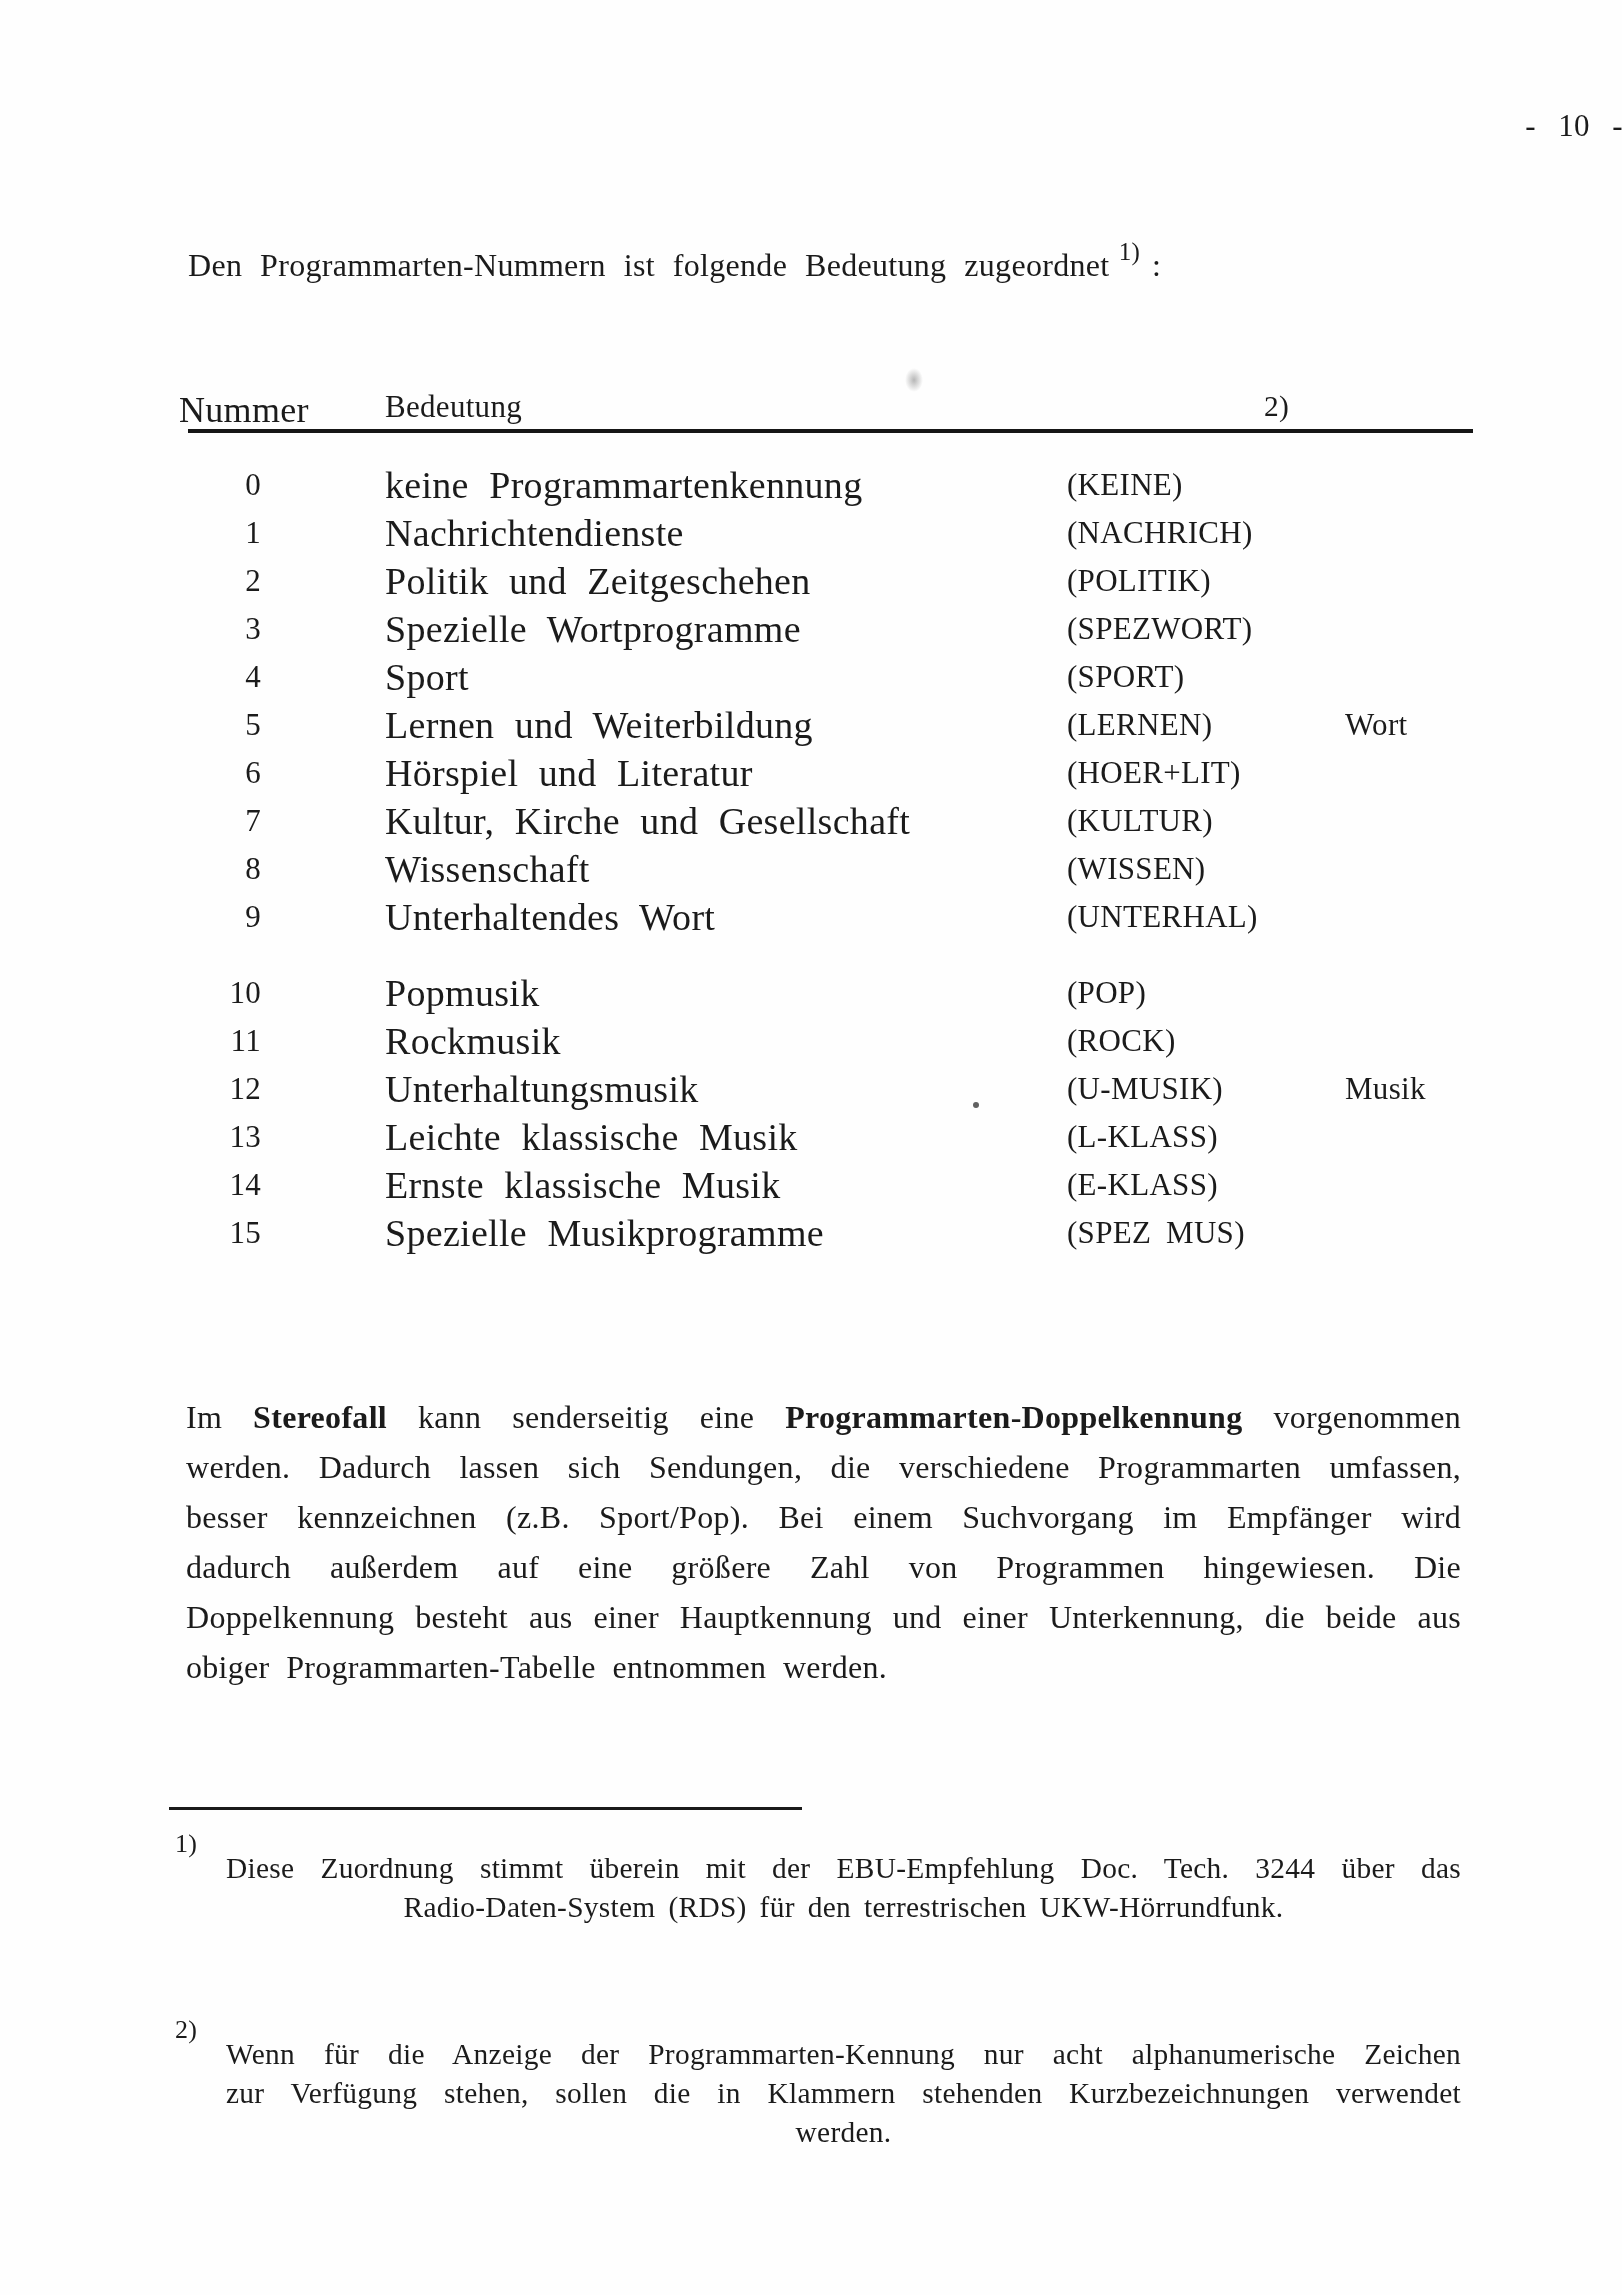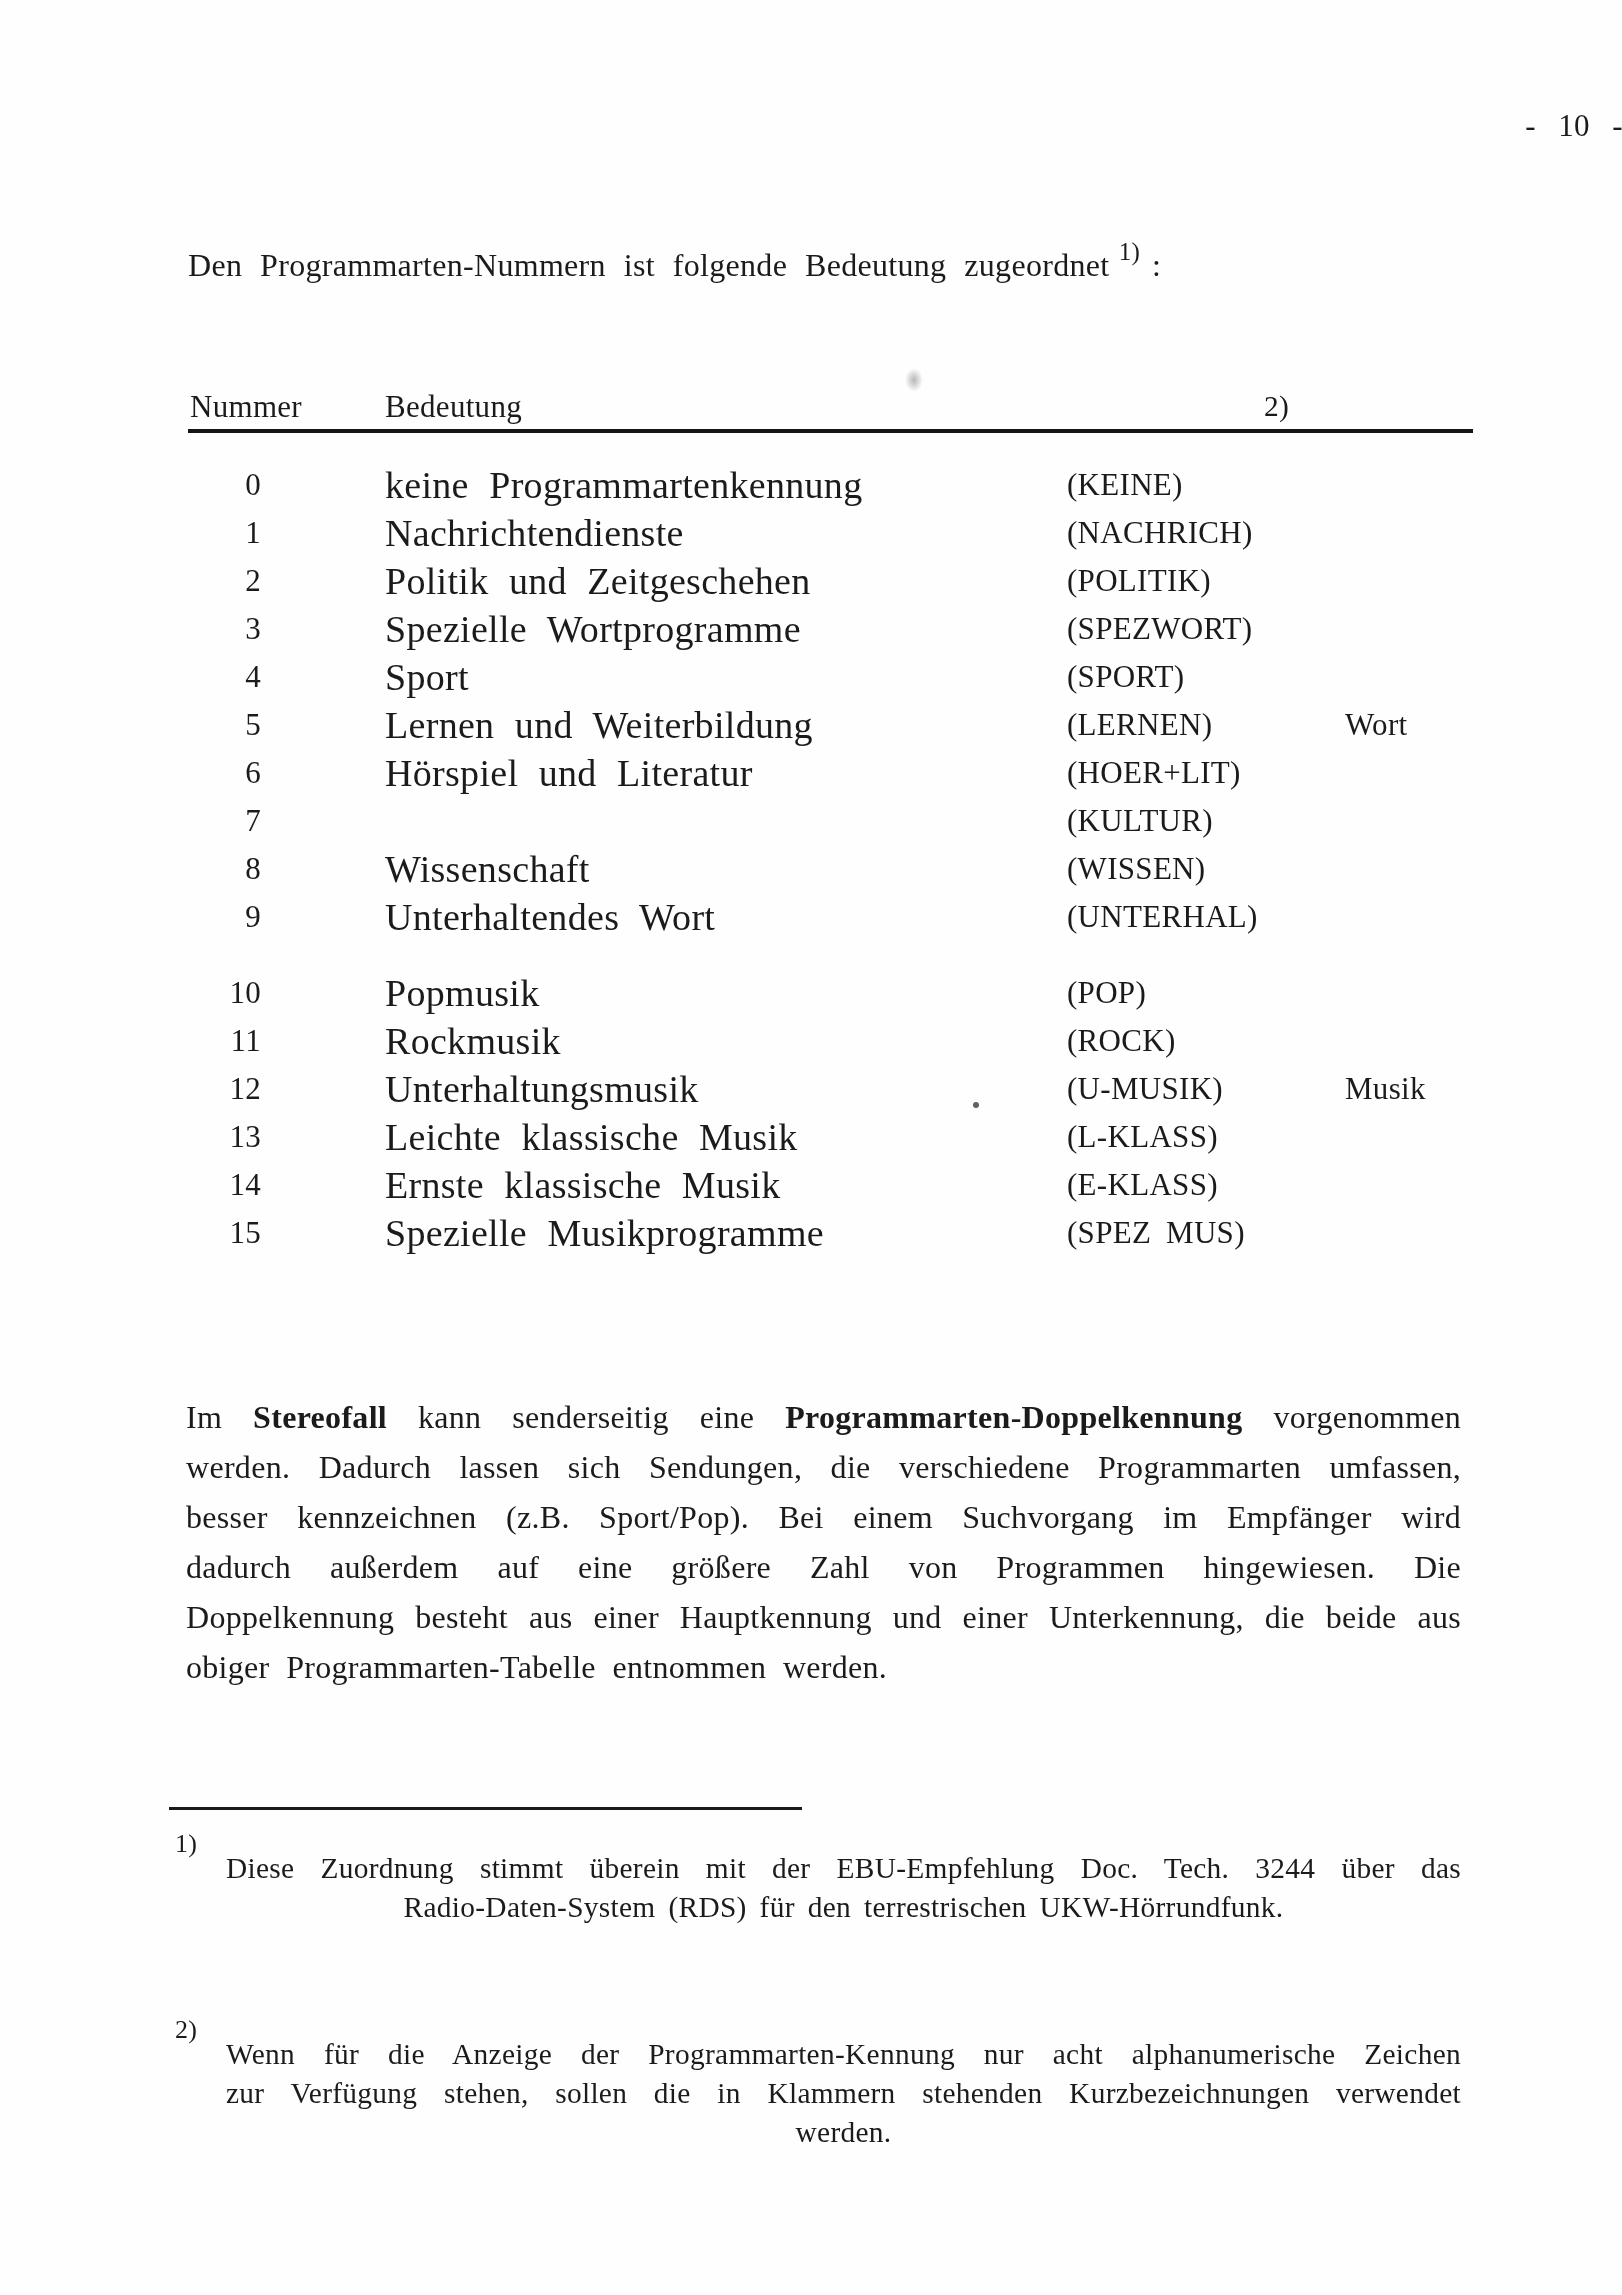--- a/index.html
+++ b/index.html
@@ -42,21 +42,21 @@
     display: inline-block;
     position: relative;
     top: -15.7px;
     font-size: 25px;
     margin-left: 9.2px;
   }
   .intro .colon { margin-left: 11.8px; }
 
   
   .thead { position: absolute; left: 0; top: 389px; width: 1623px; height: 39px; }
-  .thead .h-num  { position: absolute; left: 190px;  top: 0; font-size: 31px; }
+  .thead .h-num  { position: absolute; left: 179px;  top: 0; font-size: 36px; }
   .thead .h-bed  { position: absolute; left: 385px;  top: 0; font-size: 31px; }
   .thead .h-ref  { position: absolute; left: 1264px; top: 1.3px; font-size: 29.4px; }
 
   .rule-main {
     position: absolute;
     left: 188px;
     top: 429px;
     width: 1285px;
     height: 3.9px;
     background: #161616;
@@ -186,20 +186,21 @@
         <div class="cell-code">(LERNEN)</div>
         <div class="cell-side">Wort</div>
       </div>
       <div class="trow">
         <div class="cell-num">6</div>
         <div class="cell-label">Hörspiel und Literatur</div>
         <div class="cell-code">(HOER+LIT)</div>
       </div>
       <div class="trow">
         <div class="cell-num">7</div>
+        <div class="cell-label">Kultur, Kirche und Gesellschaft</div>
         <div class="cell-code">(KULTUR)</div>
       </div>
       <div class="trow">
         <div class="cell-num">8</div>
         <div class="cell-label">Wissenschaft</div>
         <div class="cell-code">(WISSEN)</div>
       </div>
       <div class="trow">
         <div class="cell-num">9</div>
         <div class="cell-label">Unterhaltendes Wort</div>

